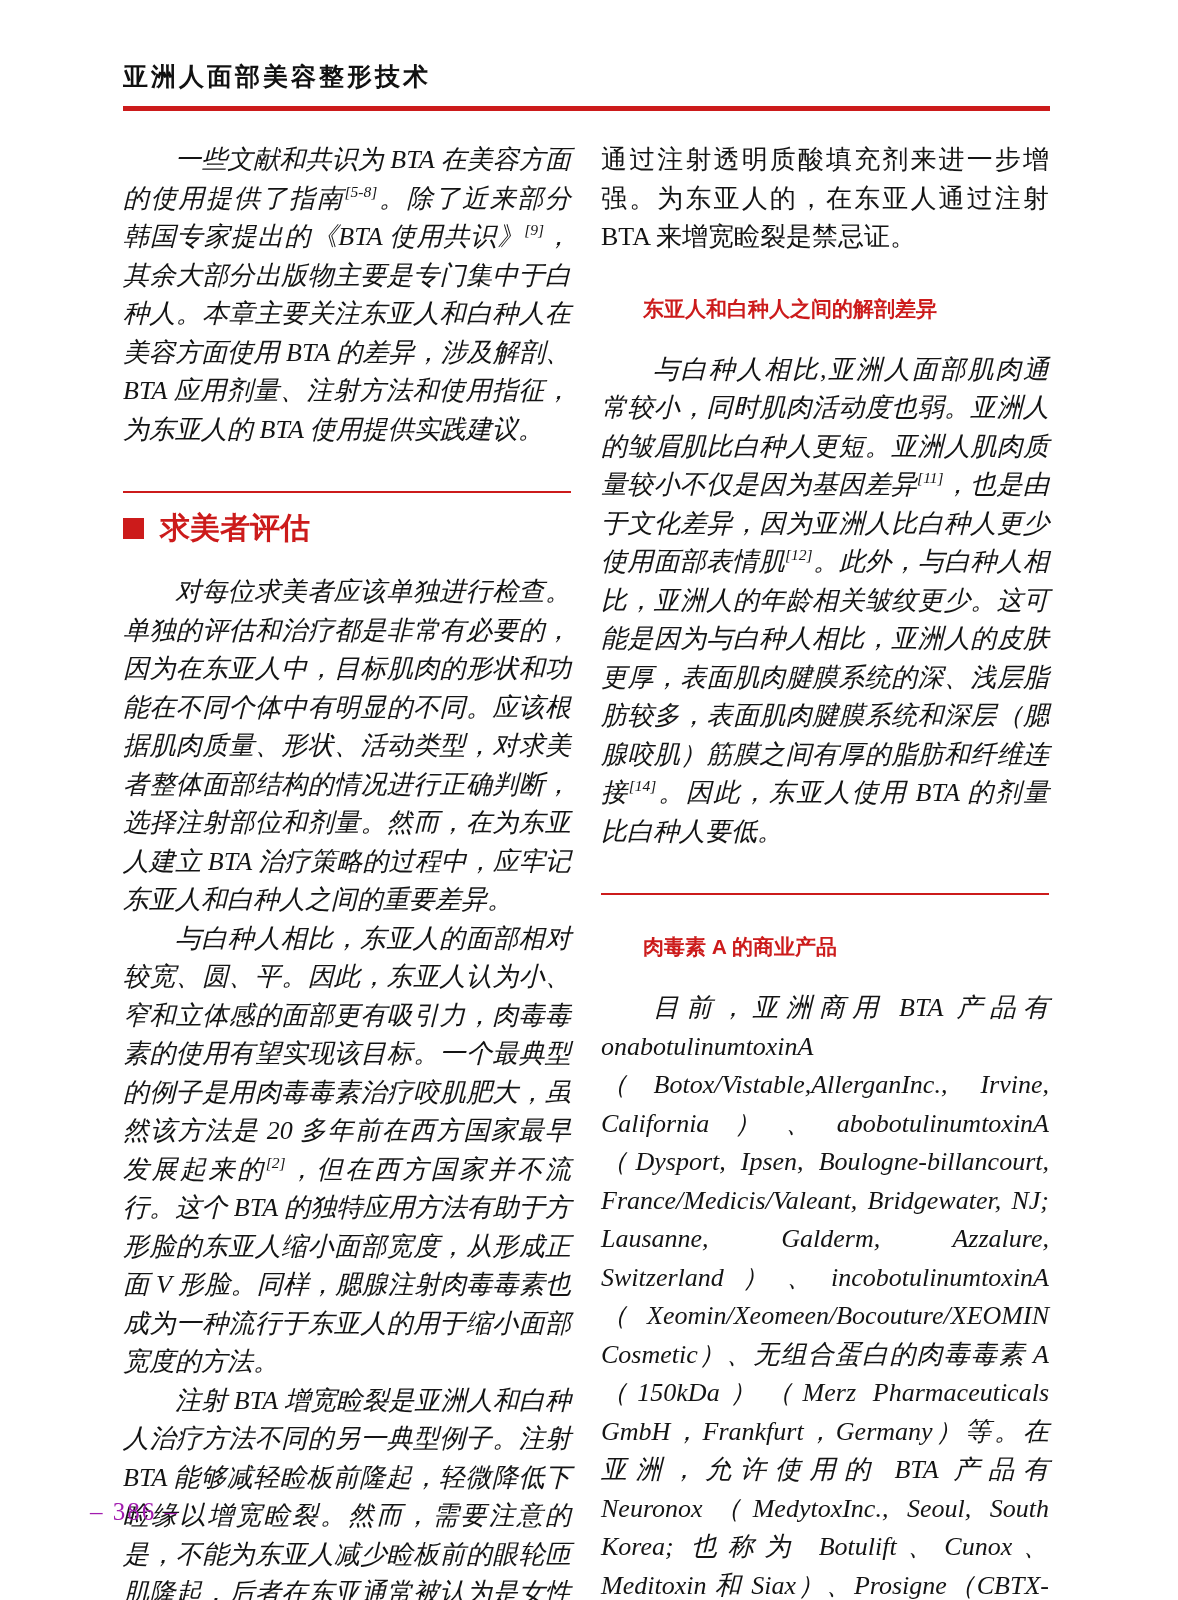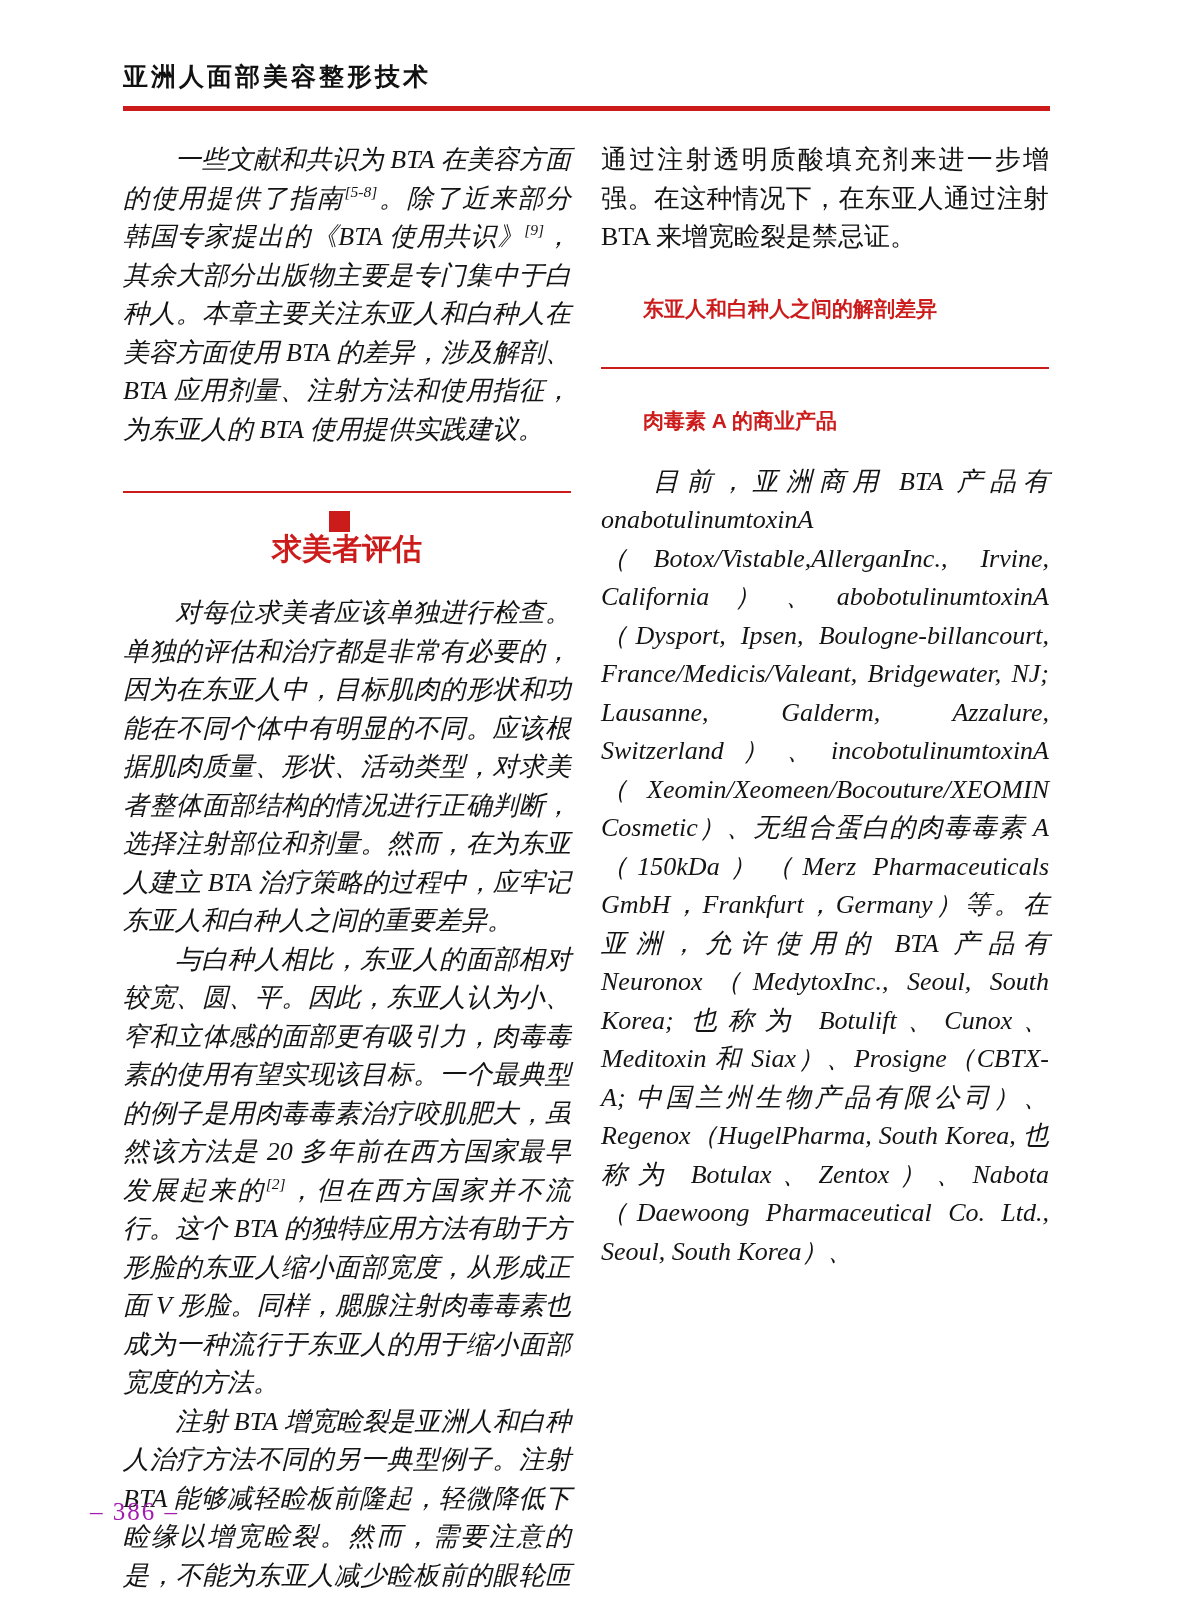--- a/index.html
+++ b/index.html
@@ -62,21 +62,20 @@
   }
   .section-heading {
     display: flex;
     align-items: center;
     margin-top: 18px;
     color: #cc1b1b;
     font-family: "Liberation Sans", "DejaVu Sans", sans-serif;
     font-weight: bold;
     font-size: 30px;
     line-height: 34px;
-    flex-direction: column;
   }
   .bullet-square {
     display: inline-block;
     width: 21px;
     height: 21px;
     background: #cc1b1b;
     margin-right: 16px;
     flex: 0 0 auto;
   }
   .after-section { margin-top: 28px !important; }
@@ -119,24 +118,25 @@
         </div>
 
         <p class="indent after-section">对每位求美者应该单独进行检查。单独的评估和治疗都是非常有必要的，因为在东亚人中，目标肌肉的形状和功能在不同个体中有明显的不同。应该根据肌肉质量、形状、活动类型，对求美者整体面部结构的情况进行正确判断，选择注射部位和剂量。然而，在为东亚人建立 BTA 治疗策略的过程中，应牢记东亚人和白种人之间的重要差异。</p>
 
 
         <p class="indent">与白种人相比，东亚人的面部相对较宽、圆、平。因此，东亚人认为小、窄和立体感的面部更有吸引力，肉毒毒素的使用有望实现该目标。一个最典型的例子是用肉毒毒素治疗咬肌肥大，虽然该方法是 20 多年前在西方国家最早发展起来的<sup>[2]</sup>，但在西方国家并不流行。这个 BTA 的独特应用方法有助于方形脸的东亚人缩小面部宽度，从形成正面 V 形脸。同样，腮腺注射肉毒毒素也成为一种流行于东亚人的用于缩小面部宽度的方法。</p>
         <p class="indent">注射 BTA 增宽睑裂是亚洲人和白种人治疗方法不同的另一典型例子。注射 BTA 能够减轻睑板前隆起，轻微降低下睑缘以增宽睑裂。然而，需要注意的是，不能为东亚人减少睑板前的眼轮匝肌隆起，后者在东亚通常被认为是女性美丽的标志（卧蚕眉）。卧蚕（眉）给人带来一种“大眼睛”的感觉。卧蚕（眉）也能</p>
       </div>
 
       <div class="col">
-        <p>通过注射透明质酸填充剂来进一步增强。在这种情况下，在东亚人通过注射 BTA 来增宽睑裂是禁忌证。</p>
+        <p>通过注射透明质酸填充剂来进一步增强。为东亚人的，在东亚人通过注射 BTA 来增宽睑裂是禁忌证。</p>
 
         <div class="sub-heading">东亚人和白种人之间的解剖差异</div>
 
+        <p class="indent">与白种人相比,亚洲人面部肌肉通常较小，同时肌肉活动度也弱。亚洲人的皱眉肌比白种人更短。亚洲人肌肉质量较小不仅是因为基因差异<sup>[11]</sup>，也是由于文化差异，因为亚洲人比白种人更少使用面部表情肌<sup>[12]</sup>。此外，与白种人相比，亚洲人的年龄相关皱纹更少。这可能是因为与白种人相比，亚洲人的皮肤更厚，表面肌肉腱膜系统的深、浅层脂肪较多，表面肌肉腱膜系统和深层（腮腺咬肌）筋膜之间有厚的脂肪和纤维连接<sup>[14]</sup>。因此，东亚人使用 BTA 的剂量比白种人要低。</p>
 
         <hr class="section-divider">
 
         <div class="sub-heading">肉毒素 A 的商业产品</div>
 
         <p class="indent">目前，亚洲商用 BTA 产品有 onabotulinumtoxinA（Botox/Vistable,AllerganInc., Irvine, California）、abobotulinumtoxinA（Dysport, Ipsen, Boulogne-billancourt, France/Medicis/Valeant, Bridgewater, NJ; Lausanne, Galderm, Azzalure, Switzerland）、incobotulinumtoxinA（Xeomin/Xeomeen/Bocouture/XEOMIN Cosmetic）、无组合蛋白的肉毒毒素 A（150kDa）（Merz Pharmaceuticals GmbH，Frankfurt，Germany）等。在亚洲，允许使用的 BTA 产品有 Neuronox（MedytoxInc., Seoul, South Korea; 也称为 Botulift、Cunox、Meditoxin 和 Siax）、Prosigne（CBTX-A; 中国兰州生物产品有限公司）、Regenox（HugelPharma, South Korea, 也称为 Botulax、Zentox）、Nabota（Daewoong Pharmaceutical Co. Ltd., Seoul, South Korea）、</p>
       </div>
 
     </div>
   </div>

